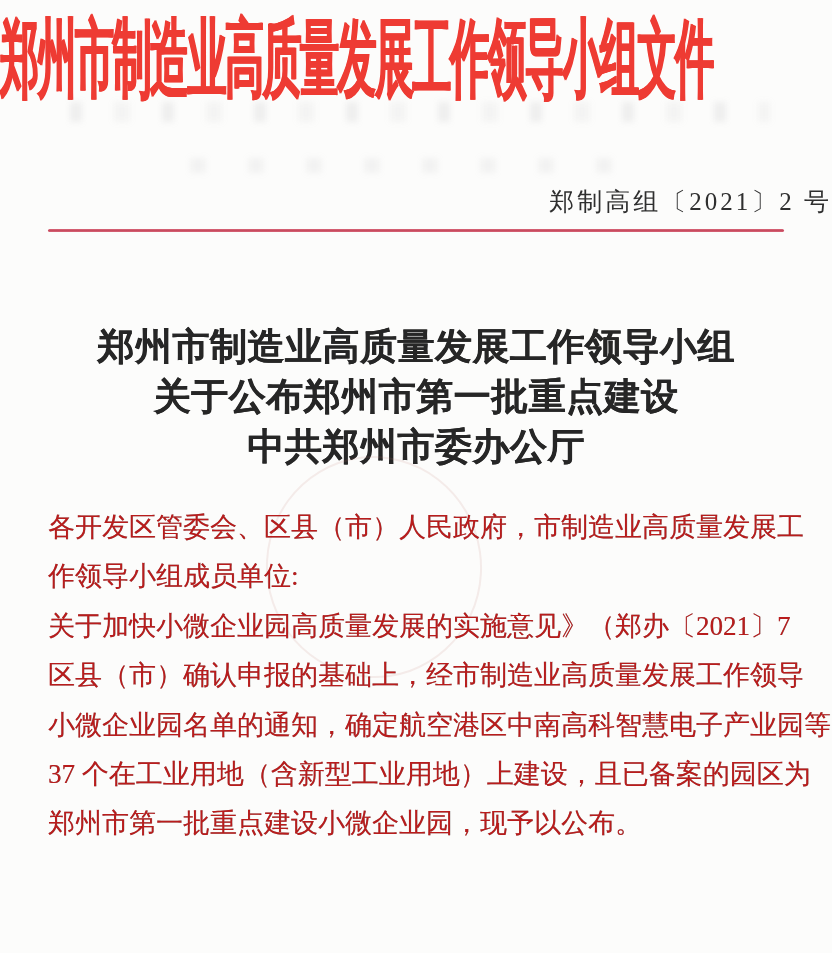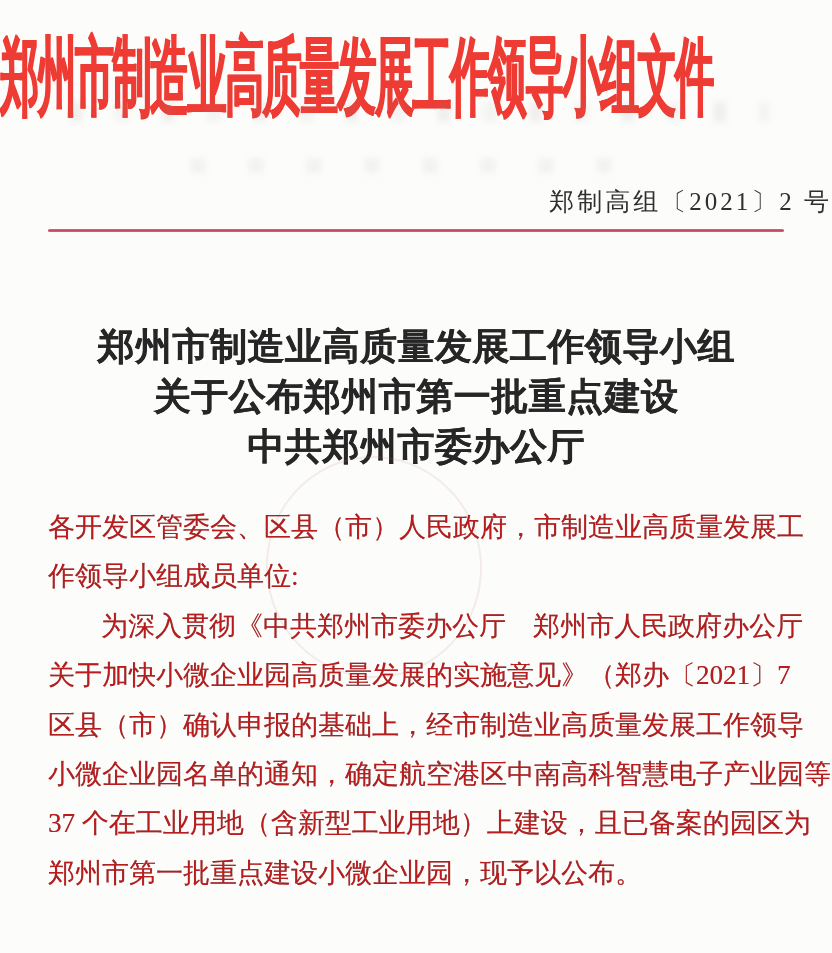--- a/index.html
+++ b/index.html
@@ -10,21 +10,21 @@
   }
   .page {
     position: relative;
     width: 832px; height: 953px;
     background: #fcfcfb;
     overflow: hidden;
   }
 
   
   .redhead {
-    position: absolute; top: 33px; left: 0; width: 660px;
+    position: absolute; top: 15px; left: 0; width: 660px;
     text-align: center; line-height: 40px;
   }
   .redhead-text {
     display: inline-block;
     white-space: nowrap;
     font-size: 39px;
     font-weight: bold;
     letter-spacing: -1.5px;
     color: #ee3b33;
     transform: scaleY(2.2);
@@ -114,21 +114,20 @@
     <div>郑州市制造业高质量发展工作领导小组</div>
     <div>关于公布郑州市第一批重点建设</div>
     <div>中共郑州市委办公厅</div>
   </div>
 
   <div class="seal-ghost"></div>
 
   <div class="doc-body">
     <div class="bline">各开发区管委会、区县（市）人民政府，市制造业高质量发展工</div>
     <div class="bline">作领导小组成员单位:</div>
-    <div class="bline indent">为深入贯彻《中共郑州市委办公厅　郑州市人民政府办公厅</div>
     <div class="bline">关于加快小微企业园高质量发展的实施意见》（郑办〔2021〕7</div>
     <div class="bline">区县（市）确认申报的基础上，经市制造业高质量发展工作领导</div>
     <div class="bline">小微企业园名单的通知，确定航空港区中南高科智慧电子产业园等</div>
     <div class="bline">37 个在工业用地（含新型工业用地）上建设，且已备案的园区为</div>
     <div class="bline">郑州市第一批重点建设小微企业园，现予以公布。</div>
   </div>
 
 </div>
 
 </body></html>

